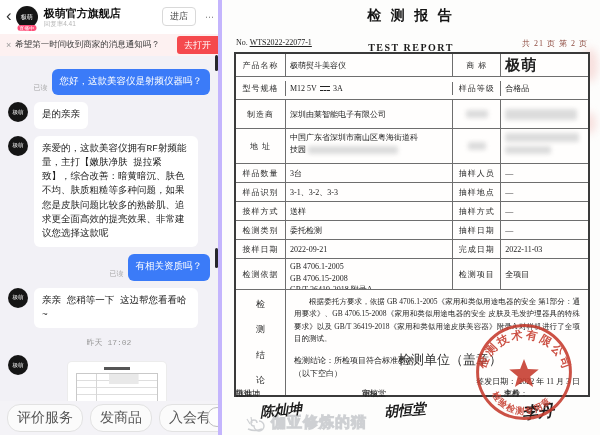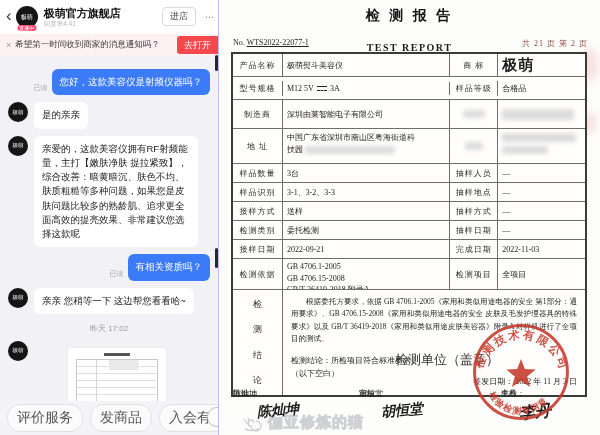--- a/index.html
+++ b/index.html
@@ -17,21 +17,21 @@
   .store-name{font-size:11px;font-weight:bold;color:#111;}
   .store-sub{font-size:6.5px;color:#b5b5b5;margin-top:1px;}
   .enter-btn{position:absolute;right:22px;top:7px;border:1px solid #d9d9d9;border-radius:4px;
           font-size:9px;color:#444;padding:2px 7px;background:#fff;}
   .more-dot{position:absolute;right:4px;top:12px;font-size:9px;color:#666;}
   .notice{height:22px;background:#fdf1f1;display:flex;align-items:center;padding-left:6px;position:relative;}
   .notice-close{color:#9a9a9a;font-size:9px;margin-right:4px;}
   .notice-text{font-size:8.5px;color:#3a3a3a;white-space:nowrap;}
   .notice-btn{position:absolute;right:0;top:2px;bottom:2px;background:#f5494d;color:#fff;
           font-size:9px;display:flex;align-items:center;padding:0 7px;border-radius:3px 0 0 3px;}
-  .msgs{padding-top:6px;}
+  .msgs{padding-top:6px;font-family:Liberation Mono, monospace;}
   .msg-row{display:flex;margin:7px 8px 0 8px;align-items:flex-start;}
   .msg-row.right{justify-content:flex-end;}
   .mavatar{width:20px;height:20px;border-radius:50%;background:#151515;color:#eee;
           display:flex;align-items:center;justify-content:center;font-size:5.5px;margin-right:6px;flex:none;}
   .bubble{max-width:148px;padding:6px 8px;border-radius:6px;font-size:9.5px;line-height:1.5;word-break:break-all;}
   .msg-row.left .bubble{background:#fff;color:#222;}
   .msg-row.right .bubble{background:#3b7bf8;color:#fff;}
   .read-meta{font-size:7px;color:#a8a8a8;align-self:flex-end;margin-right:4px;margin-bottom:2px;}
   .time-row{text-align:center;font-size:8px;color:#9a9a9a;margin-top:9px;}
   .thumb{width:98px;height:70px;background:#fff;border-radius:4px;margin:7px 0 0 34px;
@@ -45,21 +45,21 @@
         repeating-linear-gradient(to bottom,#fff 0 6px,#dedede 6px 7px);}
   .chips{position:absolute;left:0;right:0;bottom:0;height:34px;background:#f4f3f7;
          display:flex;align-items:center;gap:7px;padding:0 7px;}
   .chip{background:#fbfbfb;border:1px solid #e2e2e2;border-radius:13px;font-size:14px;color:#555;
         padding:4px 9px;white-space:nowrap;}
   .more-circle{position:absolute;right:-9px;bottom:8px;width:18px;height:18px;border-radius:50%;
         border:1px solid #bdbdbd;background:#fdfdfd;}
   .scroll-thumb{position:absolute;right:0;width:3px;background:#26262b;border-radius:2px;}
   
   .report{width:382px;height:435px;background:#fdfdfc;position:relative;overflow:hidden;
-          border-left:1px solid #c4b5fd;font-family:"Liberation Serif","DejaVu Serif",serif;color:#222;}
+          border-left:4px solid #c4b5fd;font-family:"Liberation Serif","DejaVu Serif",serif;color:#222;}
   .r-title{text-align:center;font-size:14px;font-weight:bold;letter-spacing:3px;margin-top:7px;color:#151515;}
   .r-sub{text-align:center;font-size:10px;font-weight:600;letter-spacing:1.5px;margin-top:17px;color:#1a1a1a;}
   .r-no-line{position:absolute;left:14px;right:12px;top:38px;display:flex;justify-content:space-between;font-size:8px;}
   .r-no u{text-decoration:underline;}
   .r-pages{color:#8d4a3f;letter-spacing:1px;}
   .rtable{position:absolute;left:12px;top:52px;width:356px;border:2px solid #3a3a3a;box-sizing:border-box;background:#fffefd;}
   .rrow{display:flex;border-bottom:1px solid #6e6e6e;}
   .rrow:last-child{border-bottom:none;}
   .c{border-right:1px solid #6e6e6e;box-sizing:border-box;padding:2px 4px;font-size:8px;
      display:flex;align-items:center;overflow:hidden;}

